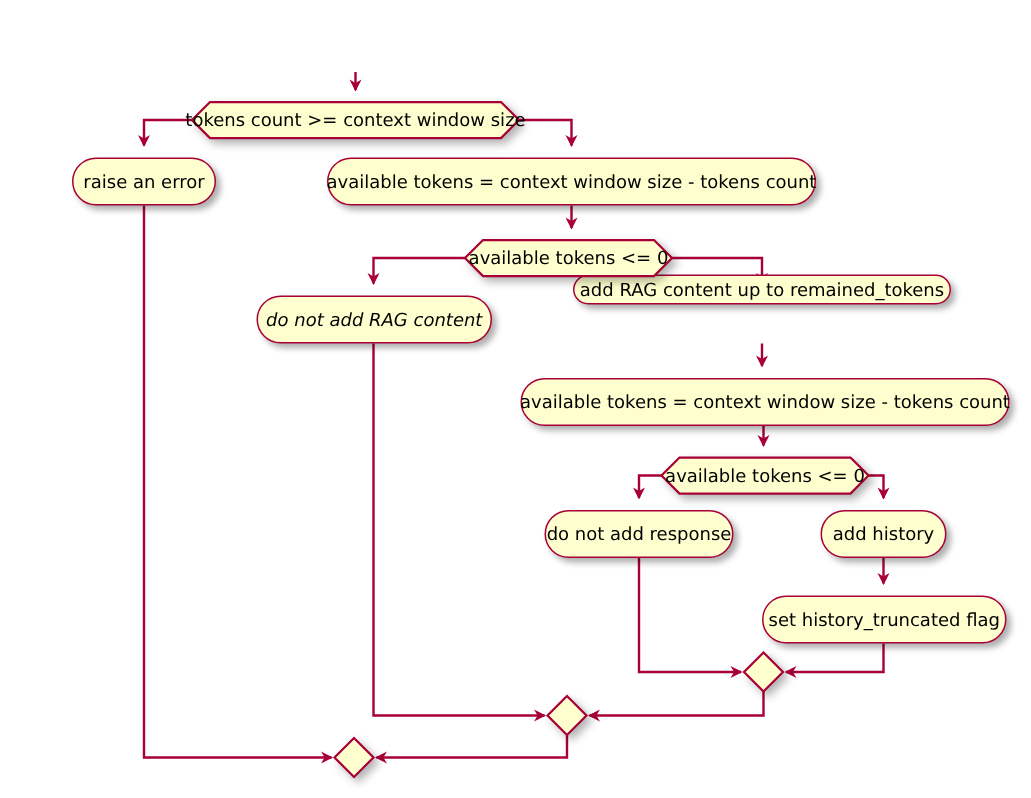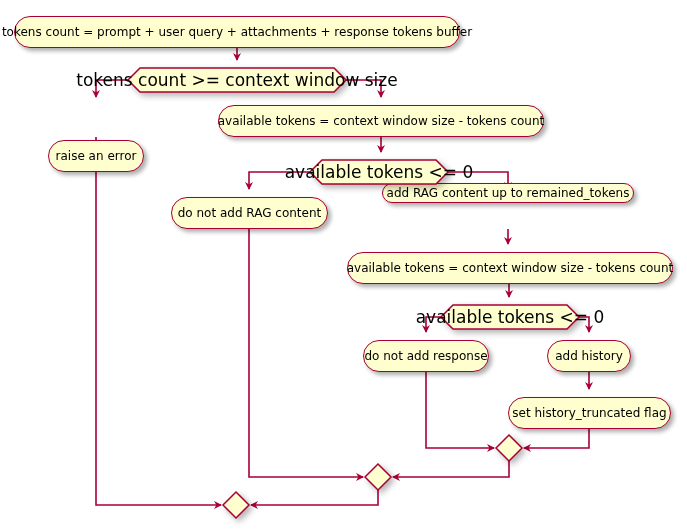--- a/index.html
+++ b/index.html
@@ -53,21 +53,21 @@
   }
   .decision svg {
     position: absolute;
     left: 0;
     top: 0;
     overflow: visible;
   }
   .decision .decision-label {
     position: relative;
     z-index: 3;
-    font-size: 17px;
+    font-size: 12px;
     color: #000000;
     white-space: nowrap;
     line-height: 1;
   }
   .merge {
     position: absolute;
     z-index: 2;
   }
   .merge svg { overflow: visible; }
 </style>
@@ -121,33 +121,30 @@
 
       <path d="M 249,229 L 249,477 L 363,477" marker-end="url(#arrowRight)"></path>
 
       <path d="M 378,490 L 378,505 L 251,505" marker-end="url(#arrowLeft)"></path>
 
       <path d="M 96,137 L 96,505 L 221,505" marker-end="url(#arrowRight)"></path>
 
     </g>
   </svg>
 
-  <div class="node" style="left:14px; top:16px; width:446px; height:32px;">
-    <span class="node-label">tokens count = prompt + user query + attachments + response tokens buffer</span>
-  </div>
-
-  <div class="node" style="left:48px; top:105px; width:96px; height:32px;margin-top:35px;">
+
+  <div class="node" style="left:48px; top:105px; width:96px; height:32px;">
     <span class="node-label">raise an error</span>
   </div>
 
   <div class="node" style="left:218px; top:105px; width:326px; height:32px;">
     <span class="node-label">available tokens = context window size - tokens count</span>
   </div>
 
-  <div class="node" style="left:171px; top:197px; width:157px; height:32px;">
+  <div class="node" style="left:171px; top:197px; width:157px; height:32px;font-style:italic;">
     <span class="node-label">do not add RAG content</span>
   </div>
 
   <div class="node" style="left:382px; top:183px; width:252px; height:20px;">
     <span class="node-label">add RAG content up to remained_tokens</span>
   </div>
 
   <div class="node" style="left:347px; top:252px; width:326px; height:32px;">
     <span class="node-label">available tokens = context window size - tokens count</span>
   </div>

